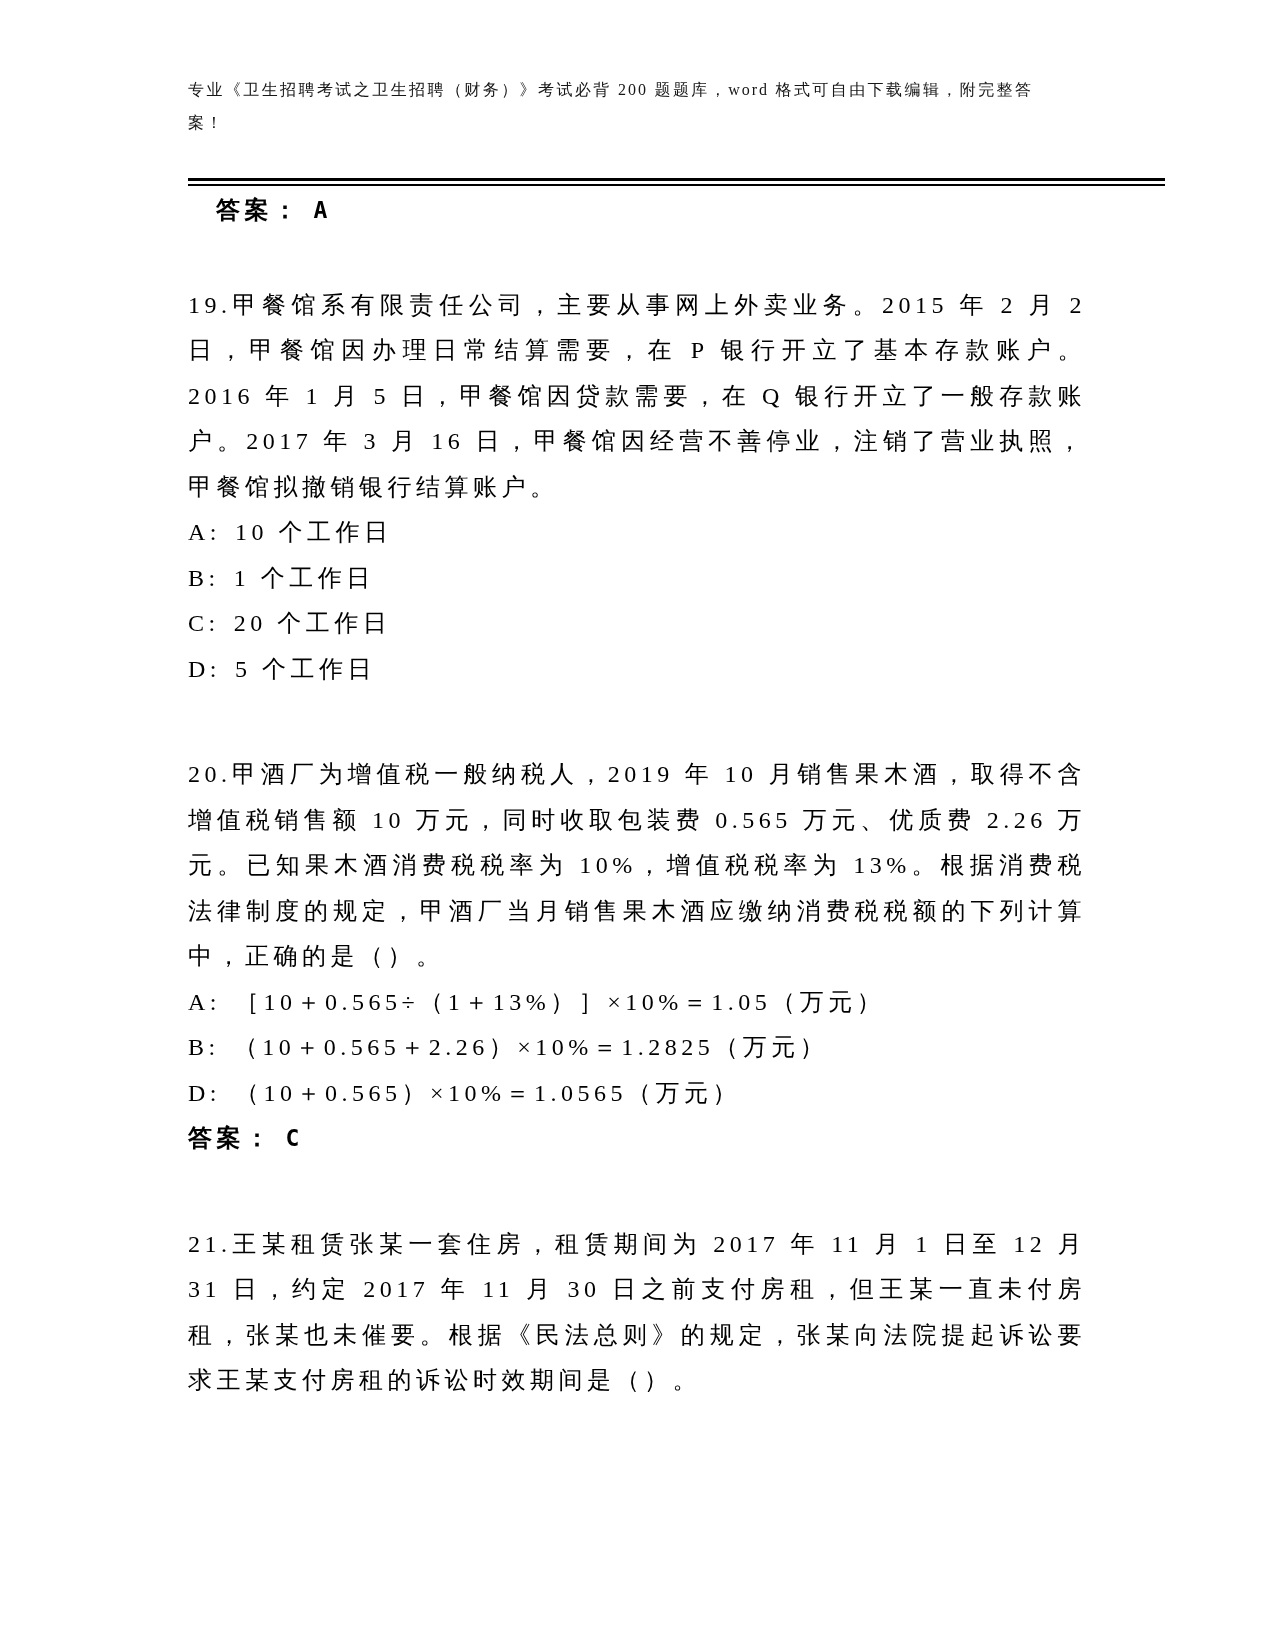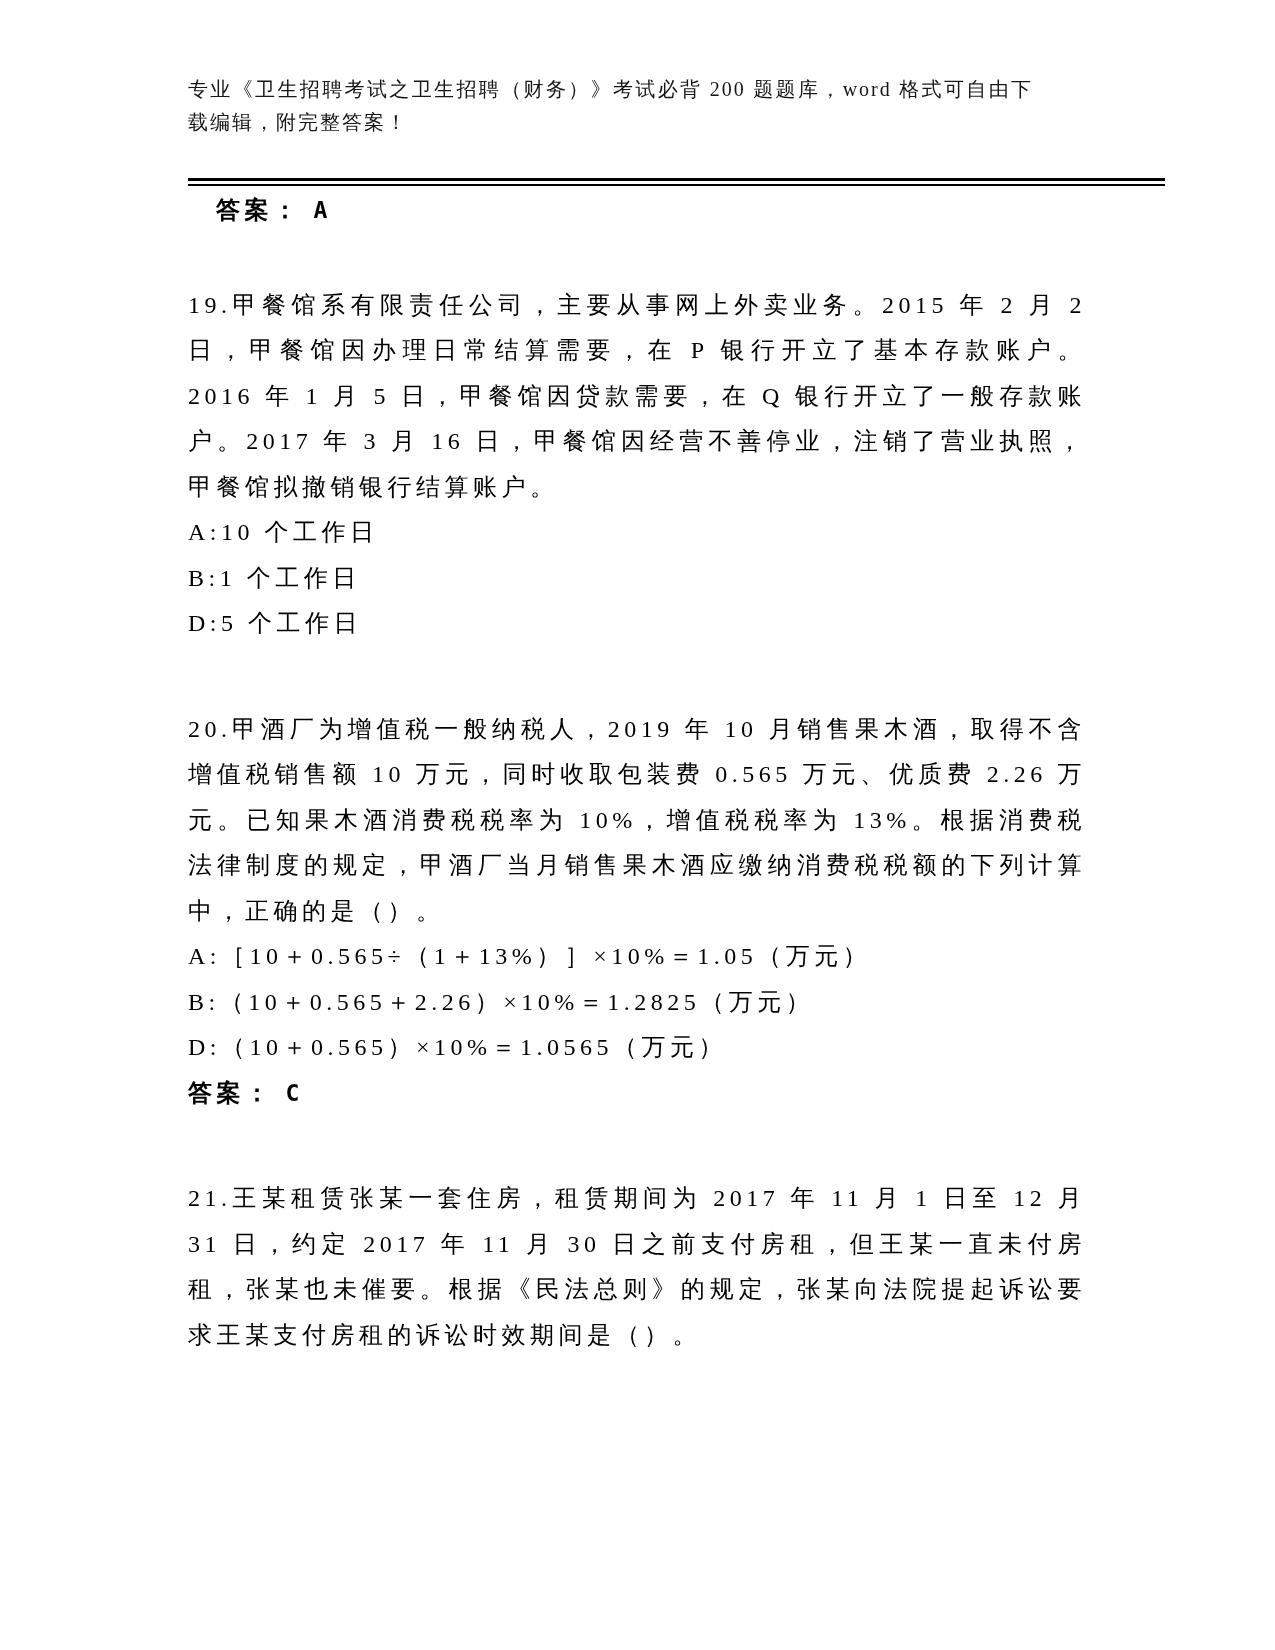--- a/index.html
+++ b/index.html
@@ -14,21 +14,21 @@
   }
   .content {
     position: absolute;
     left: 188px;
     top: 0;
     width: 977px;
   }
   .header-title {
     margin: 73px 0 0 0;
     max-width: 845px;
-    font-size: 20px;
+    font-size: 16px;
     line-height: 33px;
     letter-spacing: 2px;
     color: #161616;
     text-align: justify;
   }
   .header-rule {
     margin-top: 39px;
     width: 977px;
     height: 3px;
     border-top: 3px solid #000;
@@ -45,21 +45,21 @@
     text-align: justify;
   }
   .prev-answer { margin-top: 2px; margin-left: 28px; }
   .answer-line { font-weight: bold; }
   .answer-value {
     font-family: "DejaVu Sans Mono", monospace;
     font-weight: bold;
     font-size: 23px;
     margin-left: 12px;
   }
-  .option-text { }
+  .option-text { margin-left: 14px; }
   .question.q19 { margin-top: 49px; }
   .question.q20 { margin-top: 60px; }
   .question.q21 { margin-top: 60px; }
 </style>
 </head>
 <body>
 
 <div class="content">
 
   <header>
@@ -68,20 +68,21 @@
   </header>
 
   <main>
 
     <p class="body-line answer-line prev-answer"><span>答案：</span><span class="answer-value">A</span></p>
 
     <section class="question q19">
       <p class="body-line stem">19.甲餐馆系有限责任公司，主要从事网上外卖业务。2015 年 2 月 2 日，甲餐馆因办理日常结算需要，在 P 银行开立了基本存款账户。2016 年 1 月 5 日，甲餐馆因贷款需要，在 Q 银行开立了一般存款账户。2017 年 3 月 16 日，甲餐馆因经营不善停业，注销了营业执照，甲餐馆拟撤销银行结算账户。</p>
       <p class="body-line option-row"><span class="option-label">A:</span><span class="option-text">10 个工作日</span></p>
       <p class="body-line option-row"><span class="option-label">B:</span><span class="option-text">1 个工作日</span></p>
+      <p class="body-line option-row"><span class="option-label">C:</span><span class="option-text">20 个工作日</span></p>
       <p class="body-line option-row"><span class="option-label">D:</span><span class="option-text">5 个工作日</span></p>
     </section>
 
     <section class="question q20">
       <p class="body-line stem">20.甲酒厂为增值税一般纳税人，2019 年 10 月销售果木酒，取得不含增值税销售额 10 万元，同时收取包装费 0.565 万元、优质费 2.26 万元。已知果木酒消费税税率为 10%，增值税税率为 13%。根据消费税法律制度的规定，甲酒厂当月销售果木酒应缴纳消费税税额的下列计算中，正确的是（）。</p>
       <p class="body-line option-row"><span class="option-label">A:</span><span class="option-text">［10＋0.565÷（1＋13%）］×10%＝1.05（万元）</span></p>
       <p class="body-line option-row"><span class="option-label">B:</span><span class="option-text">（10＋0.565＋2.26）×10%＝1.2825（万元）</span></p>
       <p class="body-line option-row"><span class="option-label">D:</span><span class="option-text">（10＋0.565）×10%＝1.0565（万元）</span></p>
       <p class="body-line answer-line"><span>答案：</span><span class="answer-value">C</span></p>
     </section>

